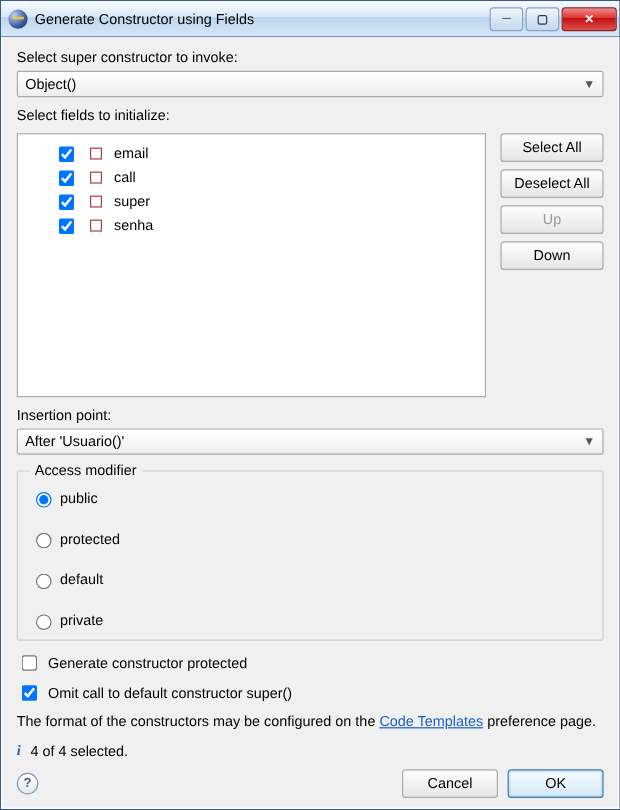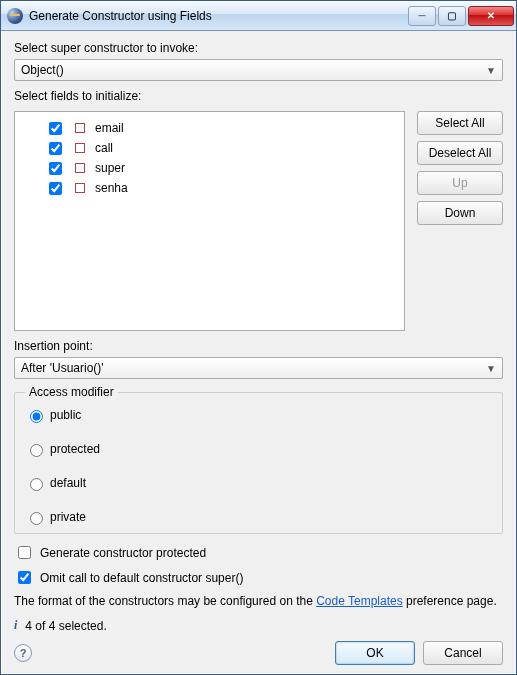--- a/index.html
+++ b/index.html
@@ -143,18 +143,18 @@
     </div>
 
     <div class="statusline">
       <span class="iicon">i</span>
       <span>4 of 4 selected.</span>
     </div>
 
     <div class="bottombar">
       <div class="helpicon">?</div>
       <div class="spacer"></div>
+      <div class="btn footerbtn">Cancel</div>
       <div class="btn primary footerbtn">OK</div>
-      <div class="btn footerbtn">Cancel</div>
     </div>
 
   </div>
 </div>
 
 </body></html>

